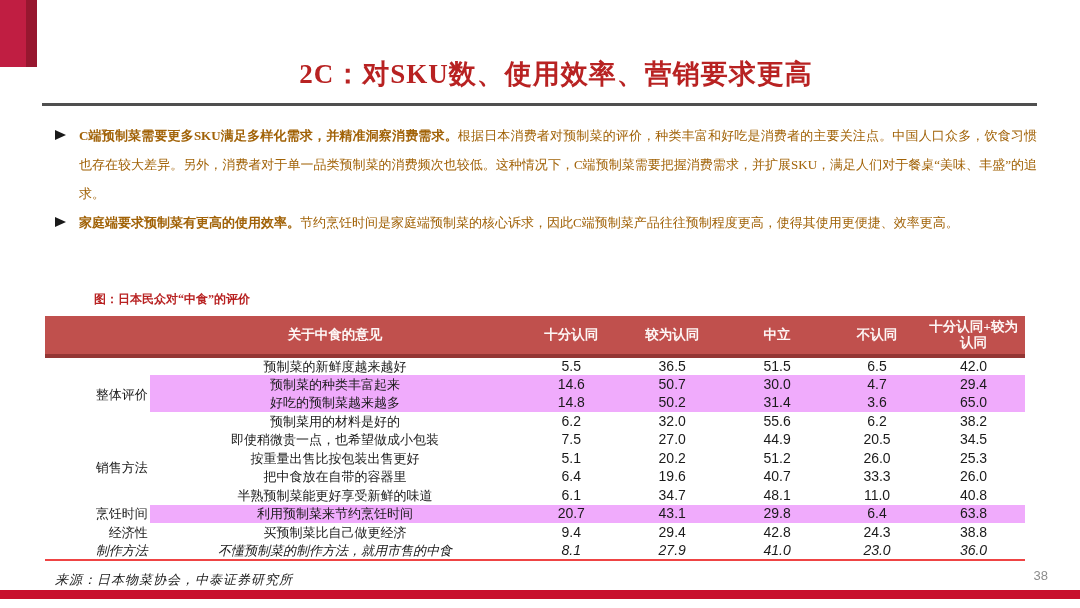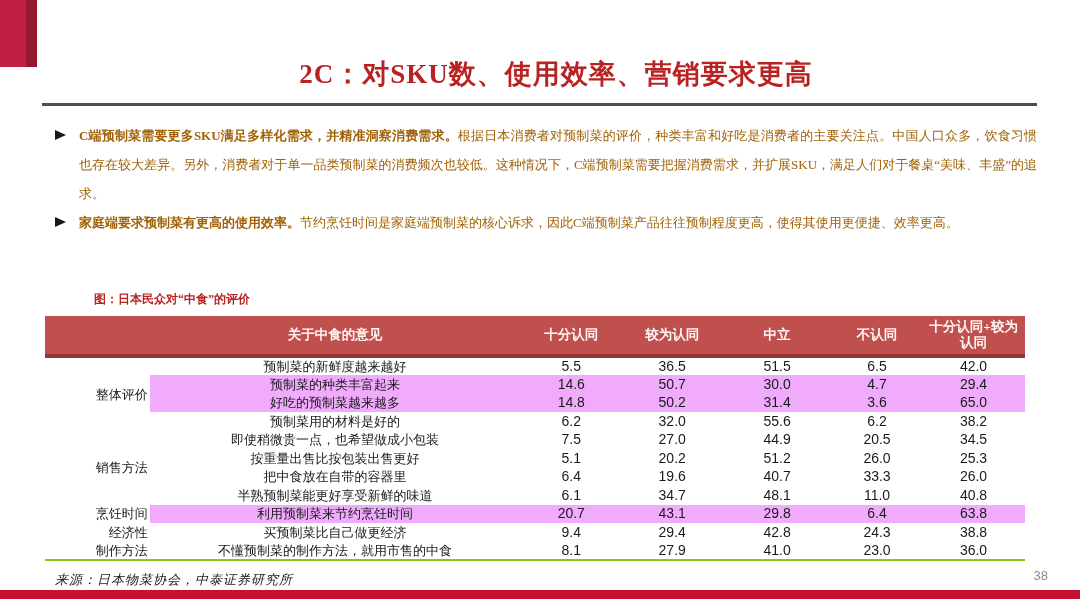--- a/index.html
+++ b/index.html
@@ -51,21 +51,21 @@
     line-height: 16px; padding: 0 4px;
   }
   tbody td {
     font-size: 13px; height: 18.5px; line-height: 17px;
     text-align: center; vertical-align: middle;
     color: #1a1a1a; padding: 0 2px;
     white-space: nowrap; overflow: hidden;
   }
   tbody td.num { font-family: "Liberation Sans", "DejaVu Sans", sans-serif; font-size: 14px; }
   tbody td.hl { background: #f0abfc; }
-  tbody tr:last-child td { border-bottom: 2px solid #84cc16; }
+  tbody tr:last-child td { border-bottom: 2px solid #ef4444; font-style: italic; }
   tbody td.cat { border-bottom: none; text-align: right; }
   
   .source {
     position: absolute; left: 55px; top: 571px;
     font-style: italic; font-size: 13px; color: #1a1a1a;
     letter-spacing: 1px;
   }
   .page-num {
     position: absolute; right: 32px; top: 568px;
     font-size: 13px; color: #8c8c8c;

